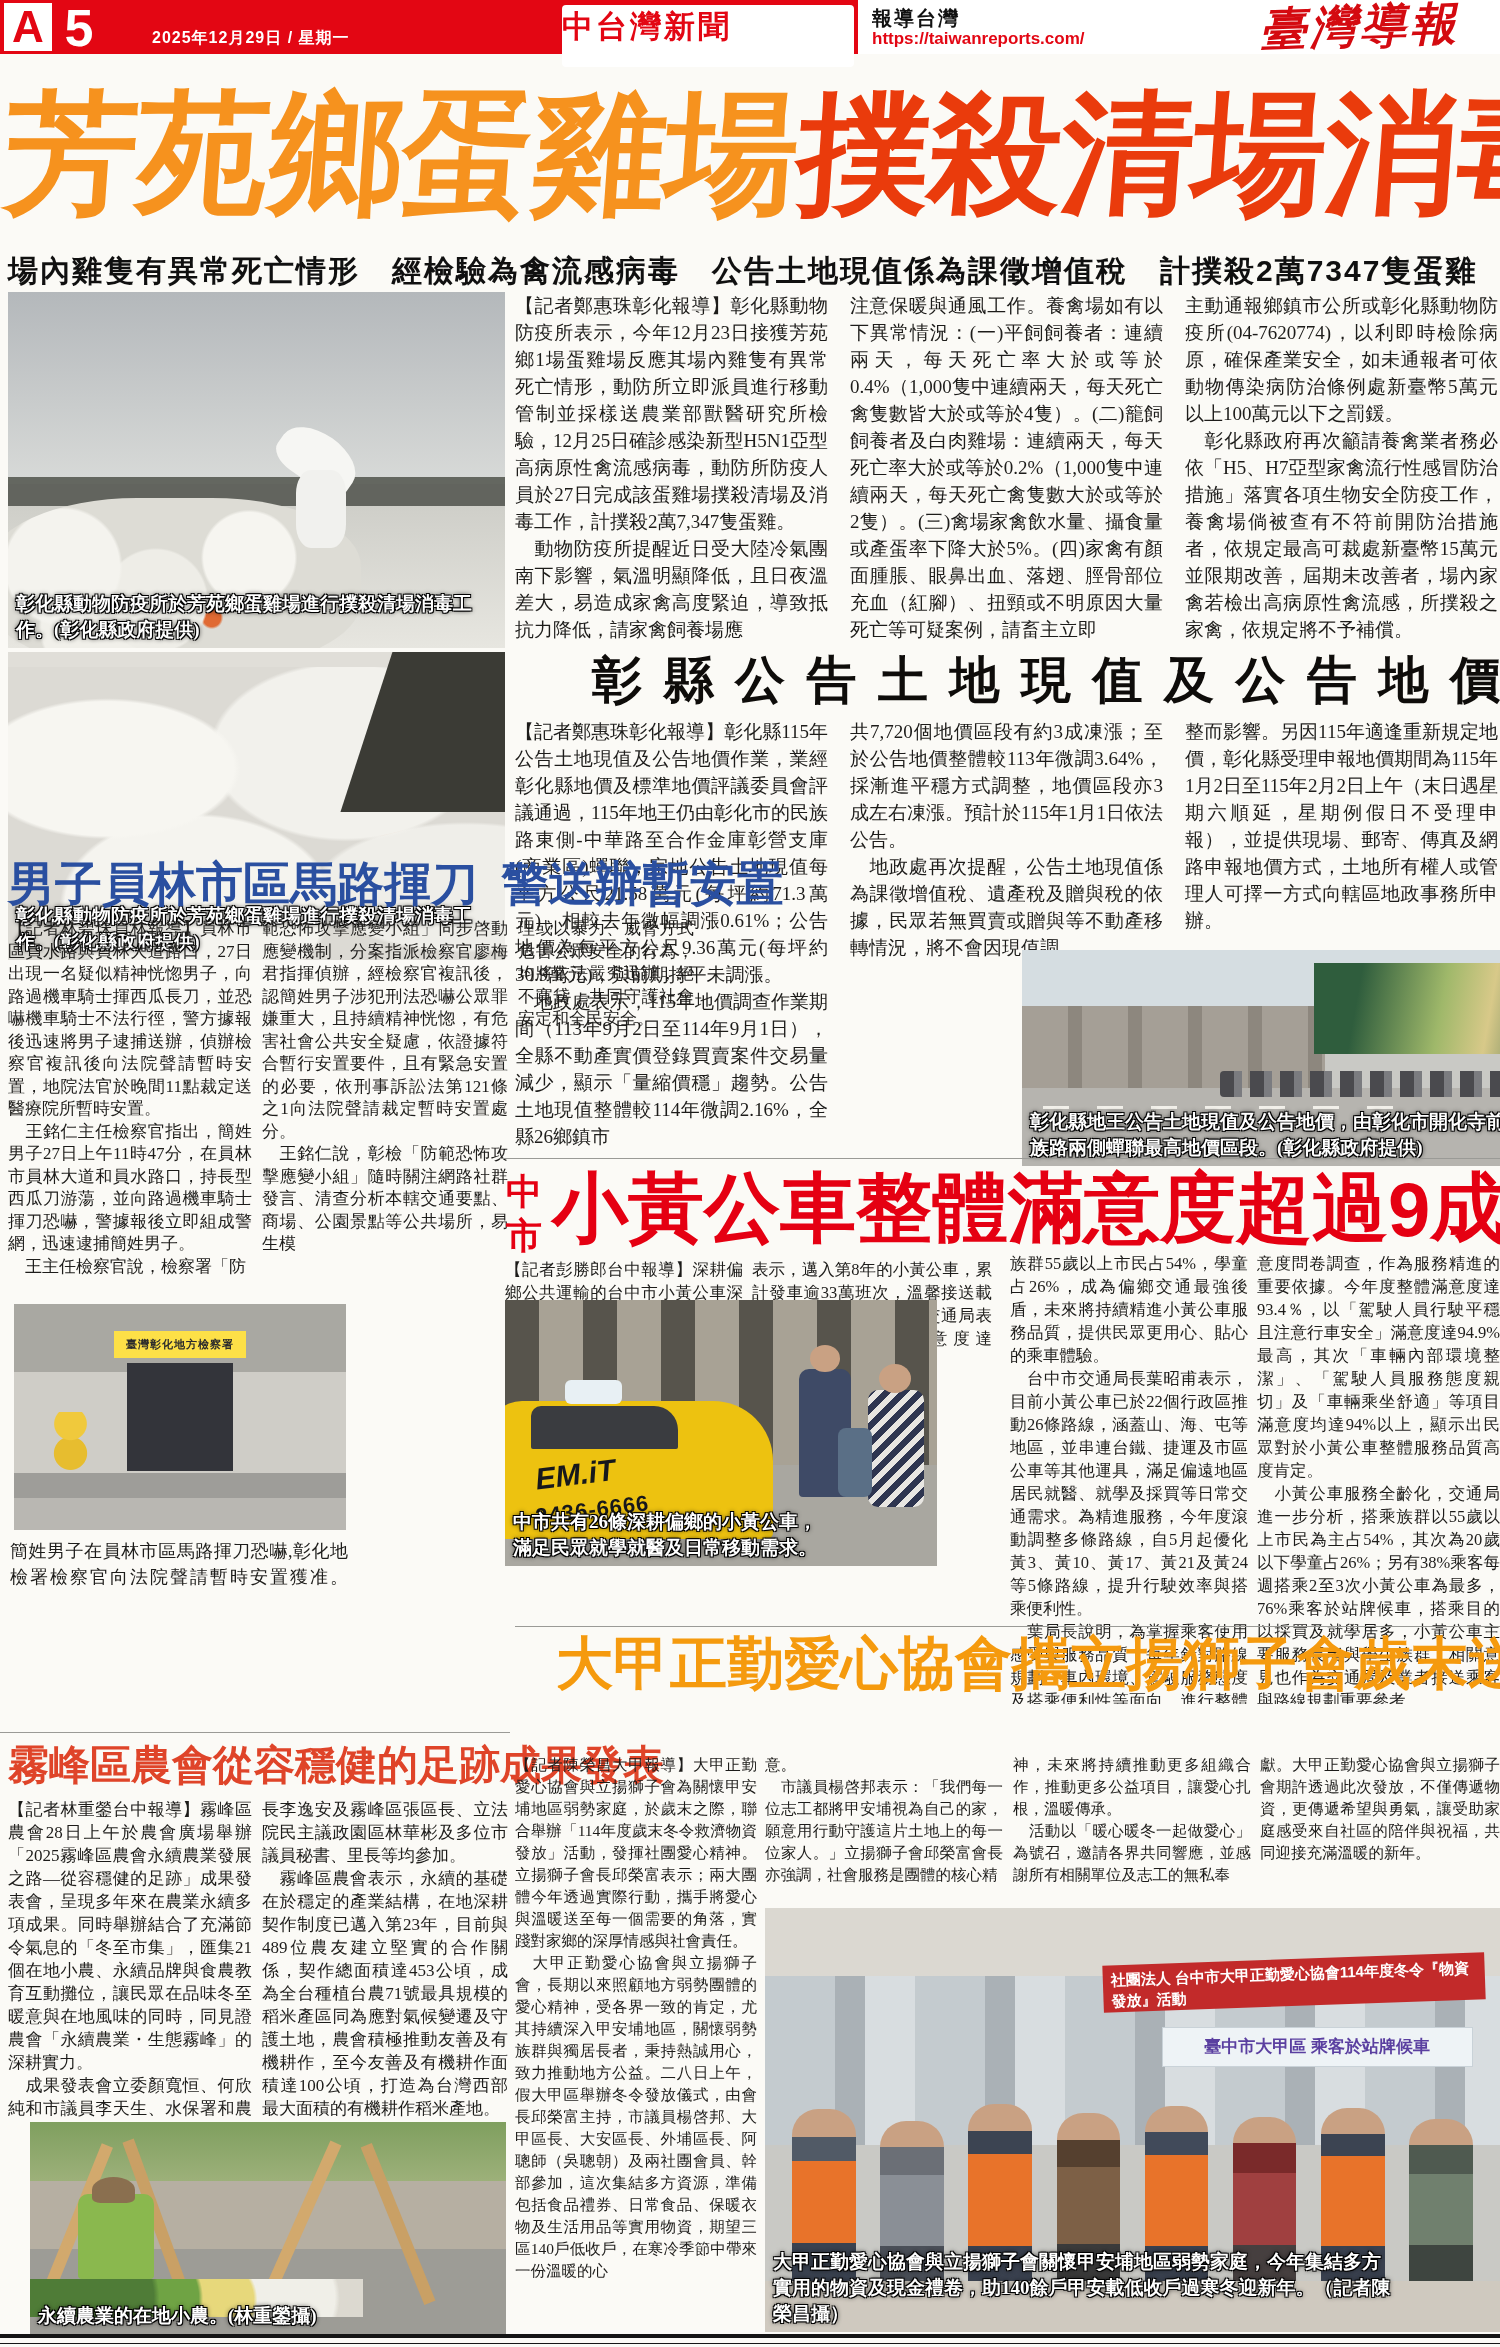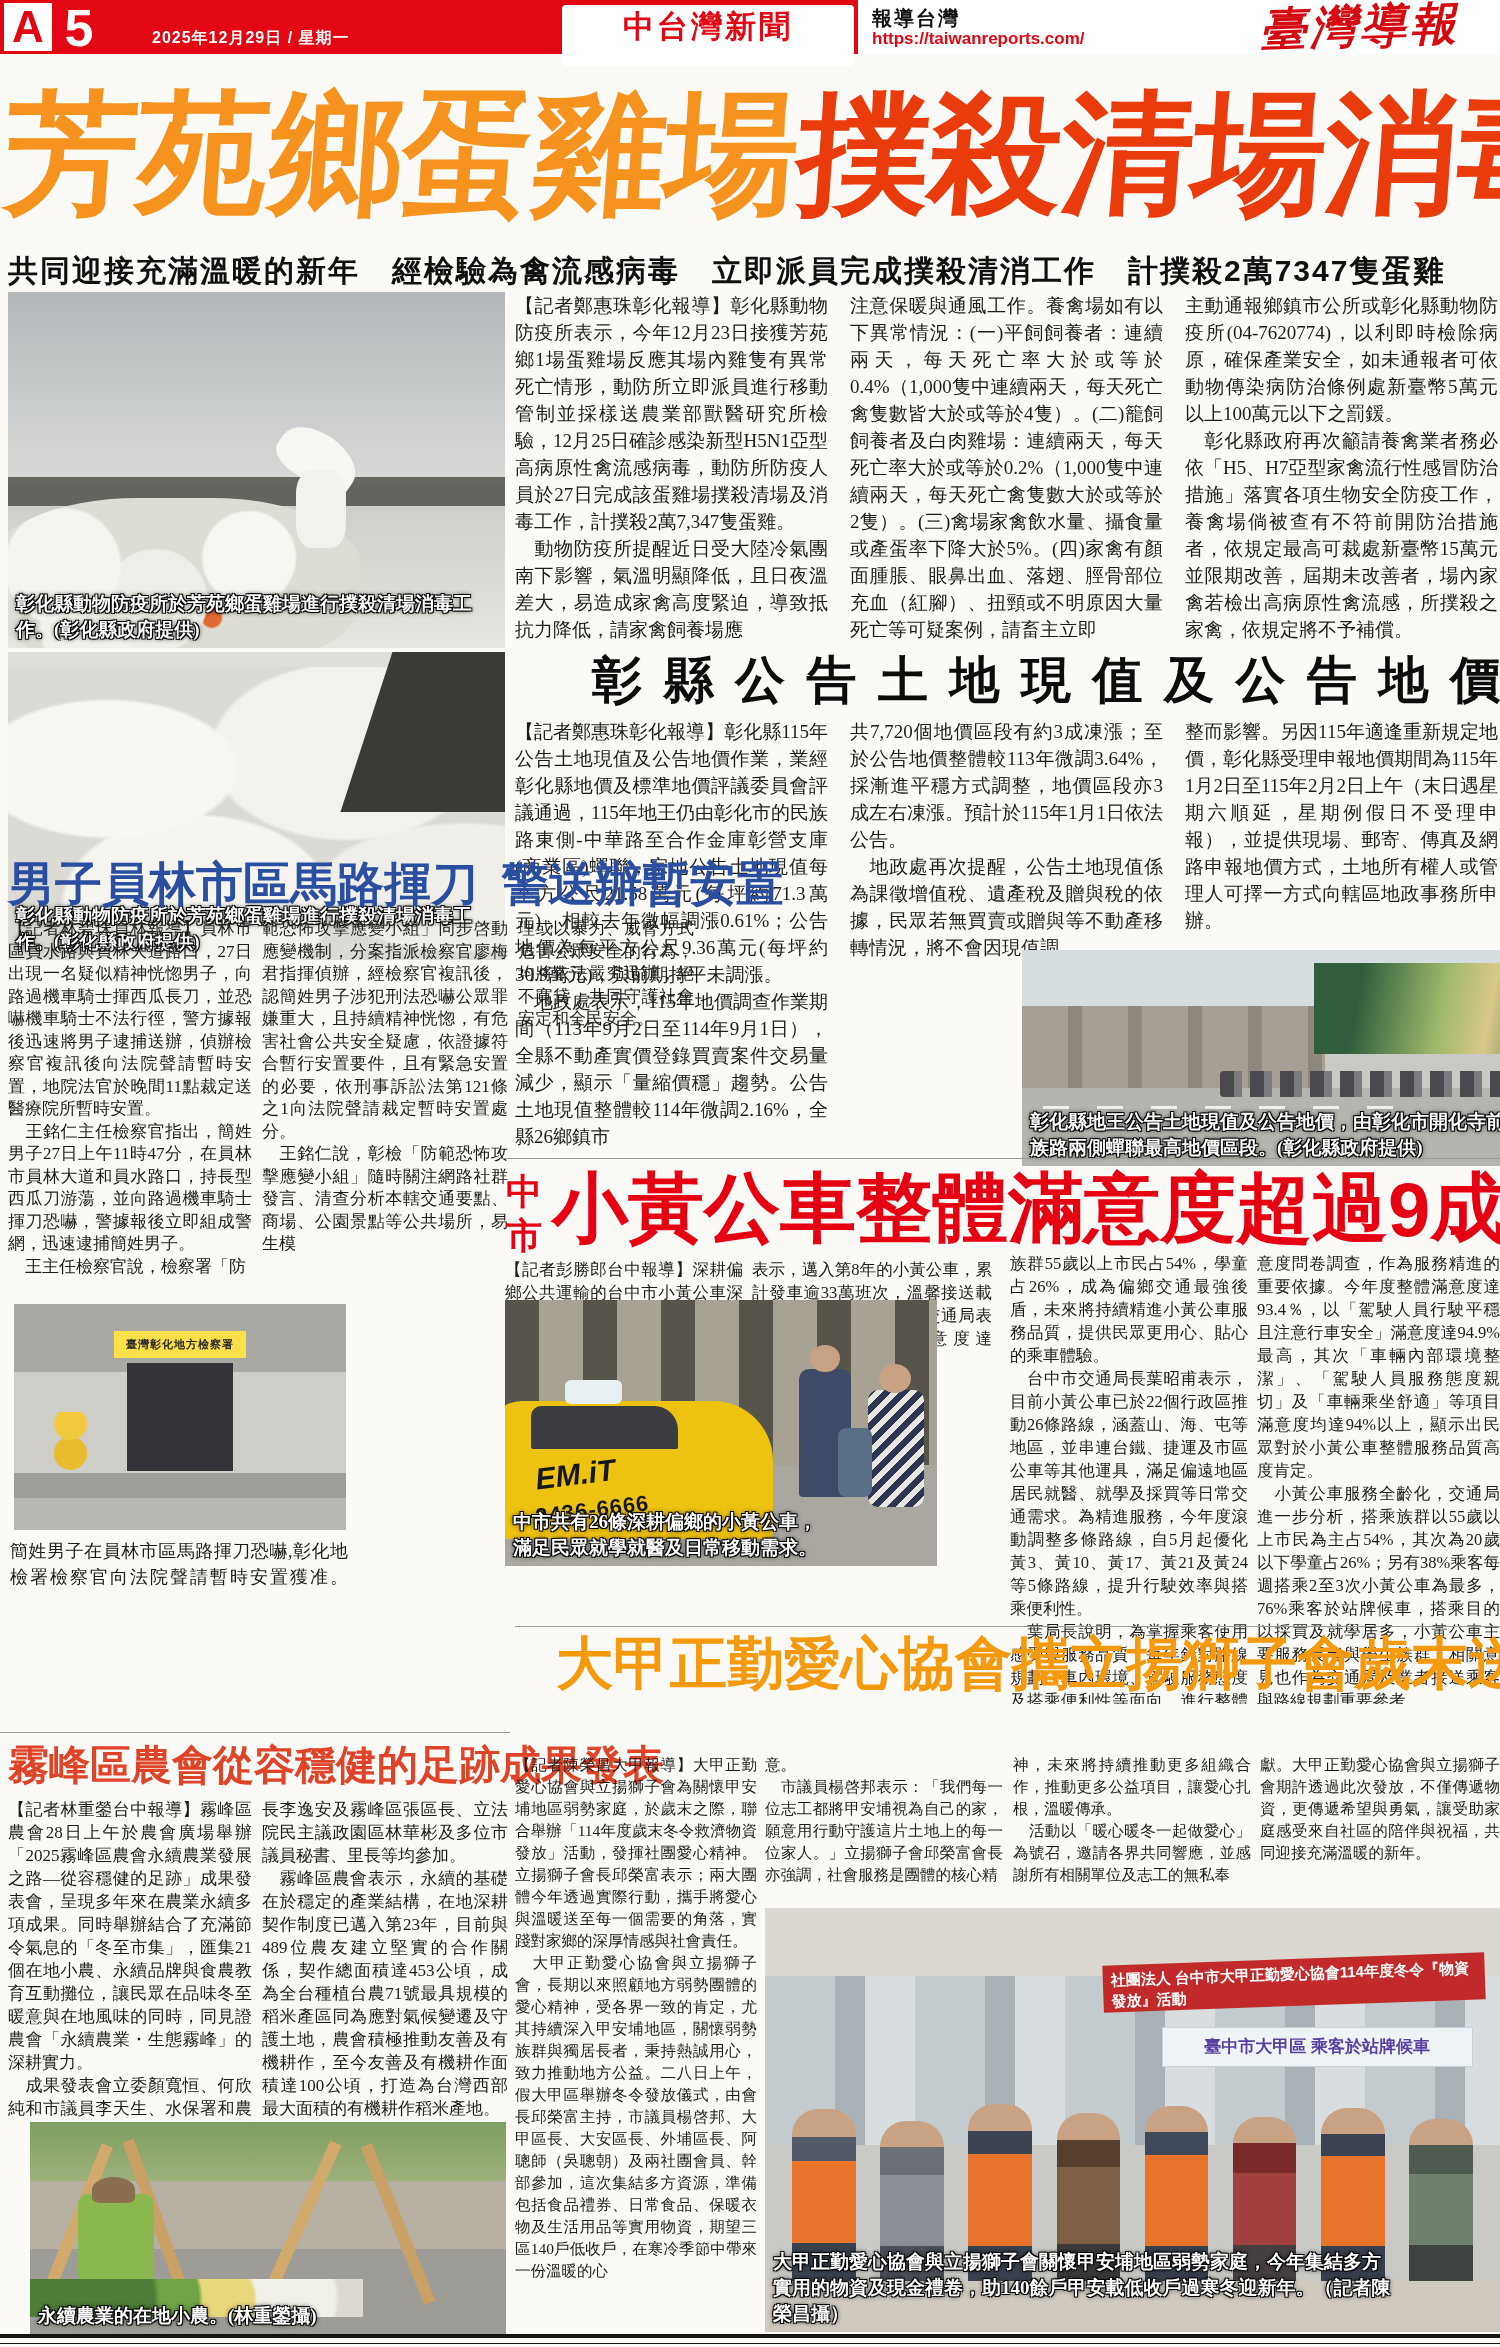--- a/index.html
+++ b/index.html
@@ -8,21 +8,21 @@
   .abs{position:absolute;}
   
   .hdr{left:0;top:0;width:1500px;height:54px;background:#e30613;}
   .hdr-white{left:858px;top:0;width:642px;height:54px;background:#ffffff;}
   .pageA{left:4px;top:3px;width:48px;height:48px;background:#fff;color:#e30613;
          font:900 44px "Liberation Sans",sans-serif;text-align:center;line-height:48px;}
   .page5{left:56px;top:0px;width:46px;height:54px;color:#fff;
          font:900 52px "Liberation Sans",sans-serif;text-align:center;line-height:56px;}
   .hdate{left:152px;top:28px;color:#fff;font:700 16px "Liberation Sans",sans-serif;letter-spacing:1px;}
   .secbox{left:562px;top:5px;width:292px;height:62px;background:#fff;border-radius:4px;
-          color:#e30613;font:900 31px "Liberation Sans",sans-serif;text-align:center;line-height:44px;letter-spacing:3px;}
+          color:#e30613;font:900 31px "Liberation Sans",sans-serif;text-align:left;line-height:44px;letter-spacing:3px;}
   .slogan{left:872px;top:5px;color:#111;font:900 20px "Liberation Sans",sans-serif;letter-spacing:2px;}
   .hurl{left:872px;top:29px;color:#e30613;font:700 17px "Liberation Sans",sans-serif;}
   .masthead{left:1225px;top:0px;width:270px;height:54px;color:#d40a10;
             font:900 46px "Liberation Serif",serif;font-style:italic;text-align:center;line-height:54px;
             letter-spacing:4px;transform:rotate(-2deg);}
   
   .jh{display:flex;justify-content:space-between;align-items:center;font-weight:900;
       font-family:"Liberation Sans","DejaVu Sans",sans-serif;}
   .giant{left:6px;top:60px;width:1488px;height:188px;font-size:132px;line-height:186px;transform:skewX(-4deg);}
   .subhead{left:8px;top:251px;width:1484px;height:36px;color:#101010;
@@ -74,21 +74,21 @@
       <span style="color: rgb(246, 146, 30);">蛋</span>
       <span style="color: rgb(246, 146, 30);">雞</span>
       <span style="color: rgb(246, 146, 30);">場</span>
       <span style="color: rgb(234, 59, 12);">撲</span>
       <span style="color: rgb(234, 59, 12);">殺</span>
       <span style="color: rgb(234, 59, 12);">清</span>
       <span style="color: rgb(234, 59, 12);">場</span>
       <span style="color: rgb(234, 59, 12);">消</span>
       <span style="color: rgb(234, 59, 12);">毒</span>
     </div>
-  <div class="abs subhead">共同迎接充滿溫暖的新年　經檢驗為禽流感病毒　立即派員完成撲殺清消工作　計撲殺2萬7347隻蛋雞</div>
+  <div class="abs subhead">場內雞隻有異常死亡情形　經檢驗為禽流感病毒　公告土地現值係為課徵增值稅　計撲殺2萬7347隻蛋雞</div>
 
   <div class="ph" style="left:8px;top:292px;width:497px;height:356px;">
     <div class="d" style="left:0;top:0;width:100%;height:54%;background:linear-gradient(#b4b8bb,#d8dad8);"></div>
     <div class="d" style="left:0;top:52%;width:100%;height:9%;background:#50524b;opacity:.85;"></div>
     <div class="d" style="left:0;top:60%;width:100%;height:40%;background:linear-gradient(#cfcfc9,#e7e6e0);"></div>
     <div class="d" style="left:-4%;top:58%;width:75%;height:48%;border-radius:40%;background:
       radial-gradient(circle at 20% 40%,#f4f3ee 0 18%,transparent 19%),
       radial-gradient(circle at 45% 60%,#eeede7 0 22%,transparent 23%),
       radial-gradient(circle at 70% 35%,#f6f5f0 0 16%,transparent 17%),
       radial-gradient(circle at 30% 75%,#f1f0ea 0 20%,transparent 21%),

